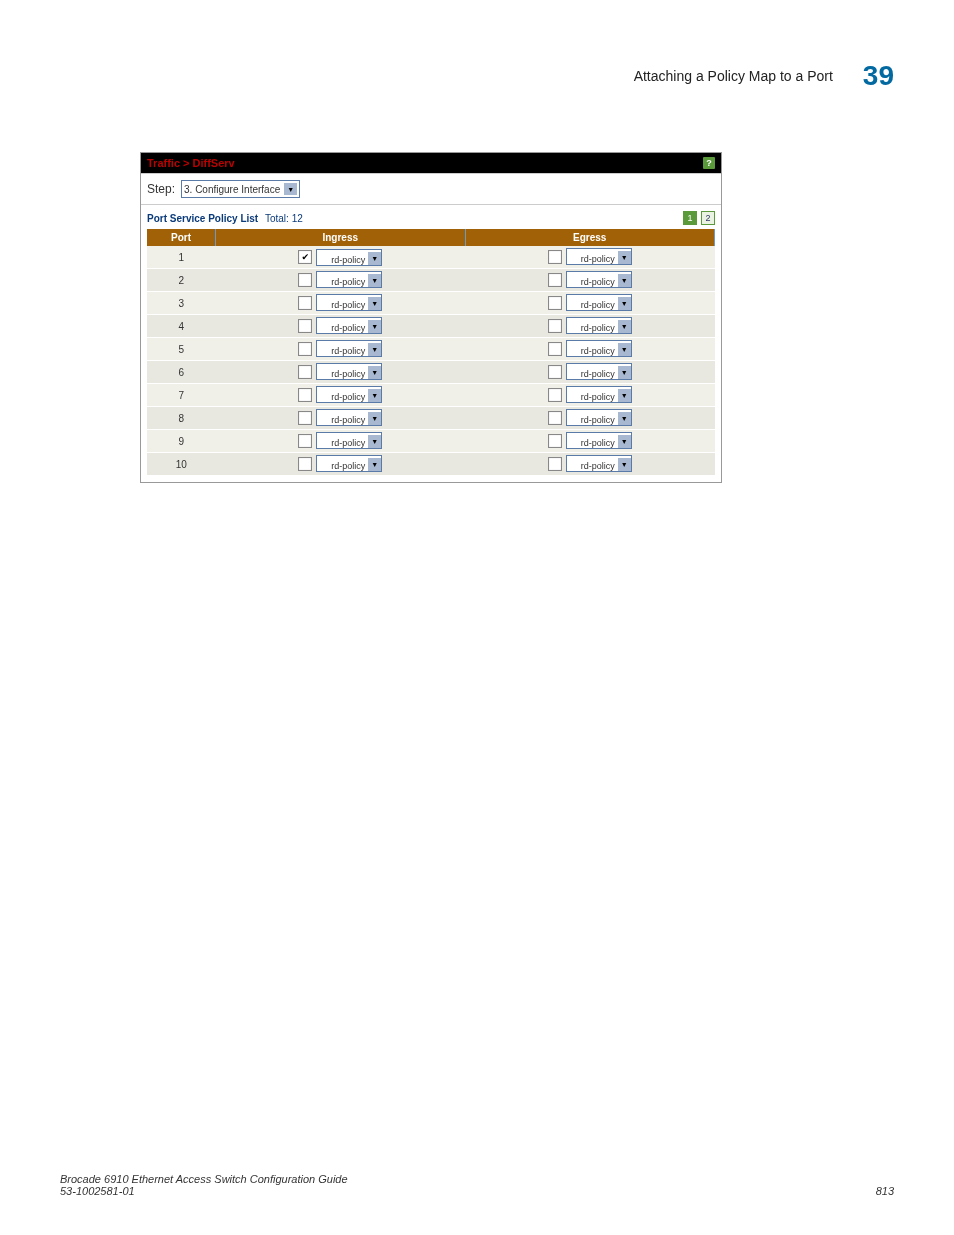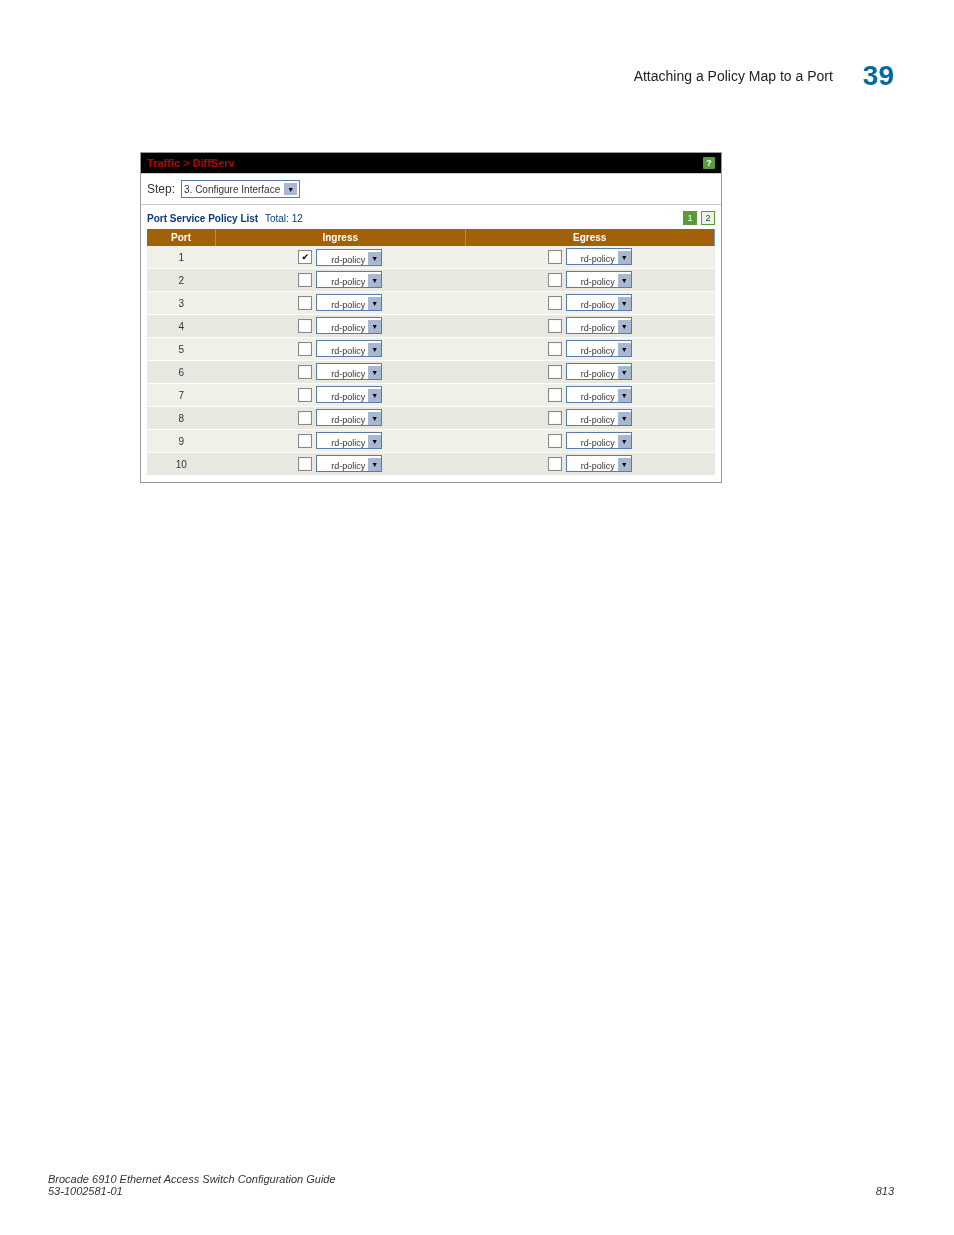--- a/index.html
+++ b/index.html
@@ -226,21 +226,21 @@
     background: linear-gradient(#f8f8f8,#ddd);
     border: 1px solid #888;
     border-radius: 2px;
     margin: 0 2px;
     cursor: pointer;
     color: #222;
   }
   .footer {
     position: absolute;
     bottom: 38px;
-    left: 48px;
+    left: 60px;
     right: 60px;
     display: flex;
     justify-content: space-between;
     align-items: flex-end;
     font-size: 11px;
     font-style: italic;
     color: #333;
   }
   .footer .right {
     font-style: italic;

